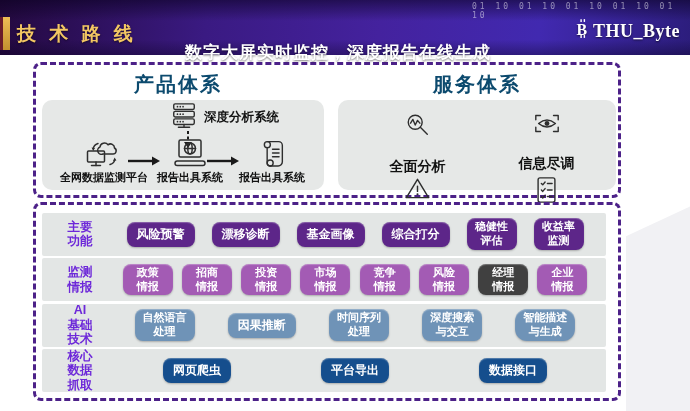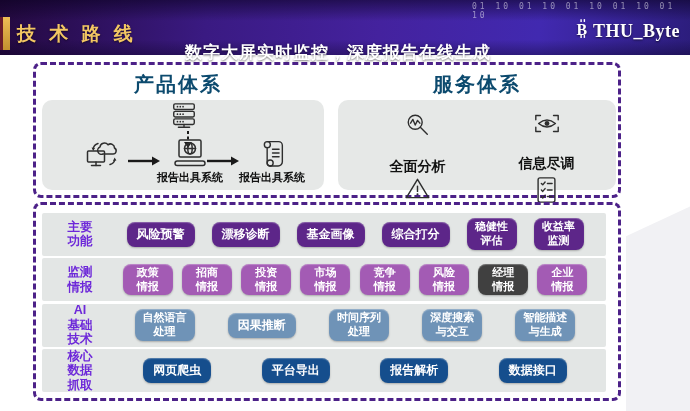--- a/index.html
+++ b/index.html
@@ -117,20 +117,21 @@
           <circle class="ink-fill" cx="8" cy="12.5" r="0.9"></circle>
             <circle class="ink-fill" cx="11" cy="12.5" r="0.9"></circle>
             <circle class="ink-fill" cx="14" cy="12.5" r="0.9"></circle>
           <circle class="ink-fill" cx="8" cy="20.5" r="0.9"></circle>
             <circle class="ink-fill" cx="11" cy="20.5" r="0.9"></circle>
             <circle class="ink-fill" cx="14" cy="20.5" r="0.9"></circle>
           <line class="ink" x1="15" y1="23.5" x2="15" y2="26.5"></line>
           <line class="ink" x1="9" y1="26.5" x2="21" y2="26.5"></line>
         </svg>
       </span>
+      <span class="top-label">深度分析系统</span>
 
       <span class="dash-arrow">
         <svg width="12" height="18" viewBox="0 0 12 18">
           <line x1="6" y1="0" x2="6" y2="11" stroke="#1a1a1a" stroke-width="2" stroke-dasharray="3 2.5"></line>
           <polygon class="arrow-head" points="2,11 10,11 6,17"></polygon>
         </svg>
       </span>
 
       <div class="flow-item fi0">
         <span class="flow-icon">
@@ -138,20 +139,21 @@
             <path class="ink" d="M14,8 a4.5,4.5 0 0 1 8,-2.2 a4,4 0 0 1 6.5,3.2 a3.2,3.2 0 0 1 -1.5,6 h-10 a3.8,3.8 0 0 1 -3,-7 z"></path>
             <rect class="ink" x="1.5" y="12" width="17" height="11" rx="1"></rect>
             <line class="ink" x1="10" y1="23" x2="10" y2="26.5"></line>
             <line class="ink" x1="5.5" y1="26.5" x2="14.5" y2="26.5"></line>
             <path class="ink" d="M12,4.5 C9,5.5 7.5,7.5 7.3,9.8"></path>
             <polygon class="ink-fill" points="5.6,8.6 9,9 7.2,12"></polygon>
             <path class="ink" d="M24,25.5 C27,24.5 28.5,23 28.7,20.7"></path>
             <polygon class="ink-fill" points="27,21.9 30.4,21.5 28.6,18.5"></polygon>
           </svg>
         </span>
+        <span class="flow-label">全网数据监测平台</span>
       </div>
 
       <span class="flow-arrow fa1">
         <svg width="34" height="12" viewBox="0 0 34 12">
           <line class="arrow-ink" x1="1" y1="6" x2="25" y2="6" stroke-width="2.4"></line>
           <polygon class="arrow-head" points="25,1.5 33,6 25,10.5"></polygon>
         </svg>
       </span>
 
       <div class="flow-item fi1">
@@ -285,30 +287,29 @@
 基础
 技术</div>
         <div class="mbtns">
           <div class="chip two-line" style="background: rgb(111, 147, 183);">自然语言
 处理</div>
           <div class="chip" style="background: rgb(111, 147, 183);">因果推断</div>
           <div class="chip two-line" style="background: rgb(111, 147, 183);">时间序列
 处理</div>
           <div class="chip two-line" style="background: rgb(111, 147, 183);">深度搜索
 与交互</div>
-          <div class="chip two-line" style="background: rgb(111, 147, 183);">智能描述
+          <div class="chip two-line" style="background: rgb(111, 147, 183); border-radius: 12px;">智能描述
 与生成</div>
         </div>
       </div>
       <div class="mrow">
         <div class="mlabel">核心
 数据
 抓取</div>
         <div class="mbtns">
           <div class="chip" style="background: rgb(21, 78, 141);">网页爬虫</div>
           <div class="chip" style="background: rgb(21, 78, 141);">平台导出</div>
-          <div class="chip" style="background: rgb(21, 78, 141);">报告解析</div>
           <div class="chip" style="background: rgb(21, 78, 141);">数据接口</div>
         </div>
       </div>
     </div>
 
 </div>
 
 </body></html>

